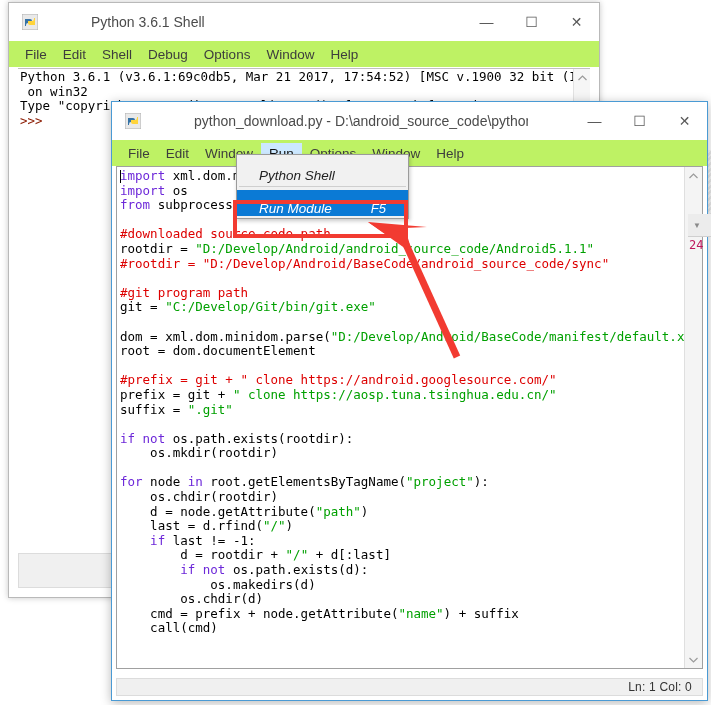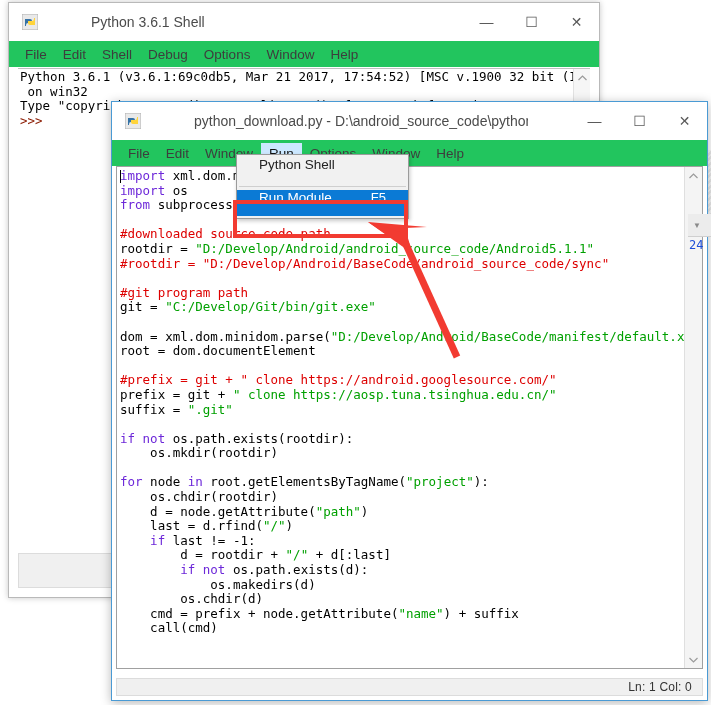--- a/index.html
+++ b/index.html
@@ -19,21 +19,21 @@
   .tb-icon{width:16px;height:16px;margin-left:13px;margin-right:9px;position:relative;flex:0 0 auto;}
   .tb-title{
     font-size:14px;color:#4b4b4b;white-space:nowrap;overflow:hidden;
     flex:1 1 auto;
   }
   .tb-buttons{display:flex;align-items:center;height:100%;flex:0 0 auto;}
   .tb-btn{
     width:45px;height:30px;display:flex;align-items:center;justify-content:center;
     color:#5a5a5a;font-size:14px;line-height:1;
   }
-  .menubar{height:26px;display:flex;align-items:center;padding-left:8px;box-sizing:border-box;background:#22c55e;}
+  .menubar{height:26px;display:flex;align-items:center;padding-left:8px;box-sizing:border-box;background:#bef264;}
   .menu-item{
     font-size:13.5px;color:#3d3d3d;padding:3px 8px;white-space:nowrap;
   }
   .menu-item.active{background:#cce8ff;color:#111;text-align:center;}
 
   
   #shell-window{
     left:8px;top:2px;width:592px;height:596px;
     border:1px solid #b9b9b9;
     box-shadow:0 0 6px rgba(0,0,0,0.22);
@@ -102,22 +102,22 @@
   }
 
   
   #run-menu{
     position:absolute;left:236px;top:154px;width:173px;
     background:#f1f1f1;border:1px solid #9b9b9b;
     box-shadow:1px 2px 4px rgba(0,0,0,0.22);
     padding:2px 0;box-sizing:border-box;z-index:40;
   }
   .mi{
-    height:26px;display:flex;align-items:flex-start;font-size:13.5px;color:#222;
-    padding:0 6px 0 22px;position:relative;white-space:nowrap;
+    height:26px;display:flex;align-items:flex-end;font-size:13.5px;color:#222;
+    padding:0 6px 0 22px;position:relative;white-space:nowrap;font-style:italic;
   }
   .mi .accel{position:absolute;right:22px;font-size:13px;color:#222;}
   .mi.selected{background:#0b7ad5;color:#fff;}
   .mi.selected .accel{color:#fff;}
   .mi-sep{height:1px;background:#cfcfcf;margin:3px 2px;}
 
   
   #run-highlight-box{
     position:absolute;left:233px;top:200px;width:175px;height:38px;
     border:4px solid #f23b31;box-sizing:border-box;z-index:60;pointer-events:none;
@@ -133,21 +133,21 @@
   }
   #bg-fragment .bg-bar{
     position:absolute;left:0;top:0;width:23px;height:22px;background:#ececec;
     border-bottom:1px solid #cfcfcf;
   }
   #bg-fragment .bg-caret{
     position:absolute;left:5px;top:8px;color:#8a8a8a;font-size:8px;line-height:8px;
   }
   #bg-fragment .bg-num{
     position:absolute;left:1px;top:24px;font-family:"DejaVu Sans Mono","Liberation Mono",monospace;
-    font-size:12px;color:#1d4ed8;
+    font-size:12px;color:#be185d;
   }
   #bg-stripe{
     position:absolute;left:700px;top:150px;width:11px;height:64px;
     background:repeating-linear-gradient(135deg,#e8e8e8 0 2px,#f7f7f7 2px 4px);
     z-index:0;
   }
 </style>
 </head>
 <body>
 

